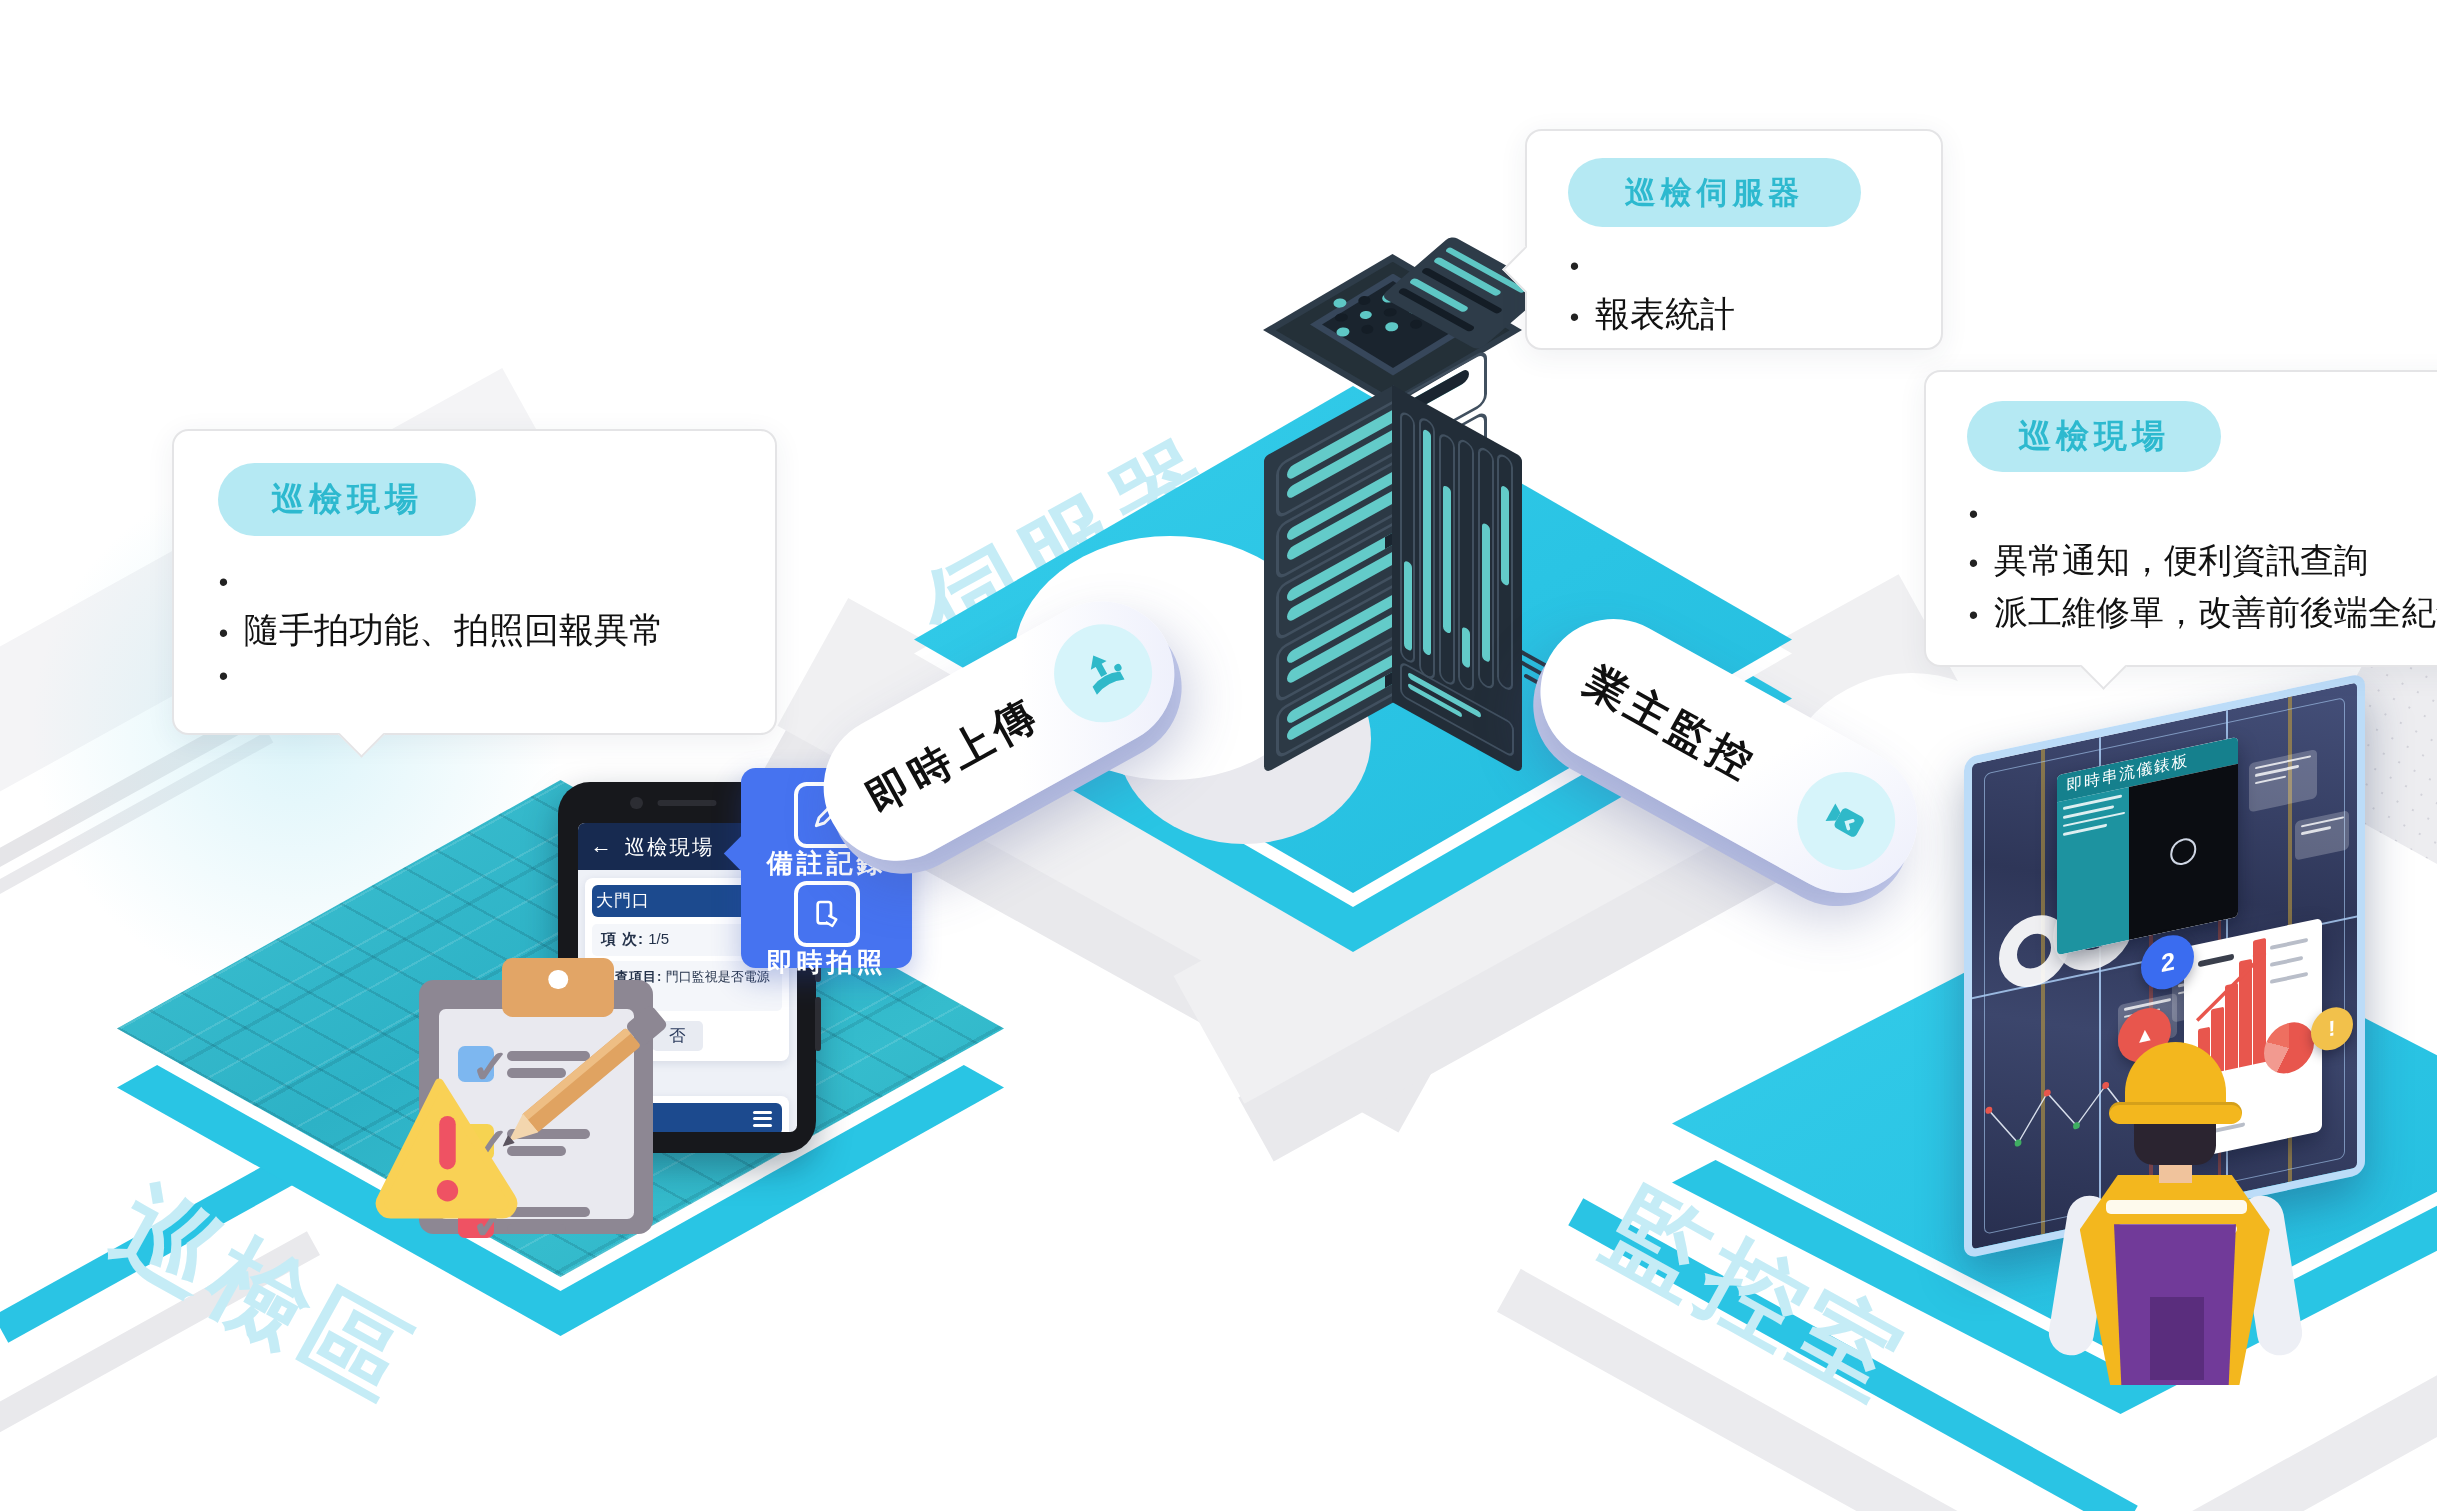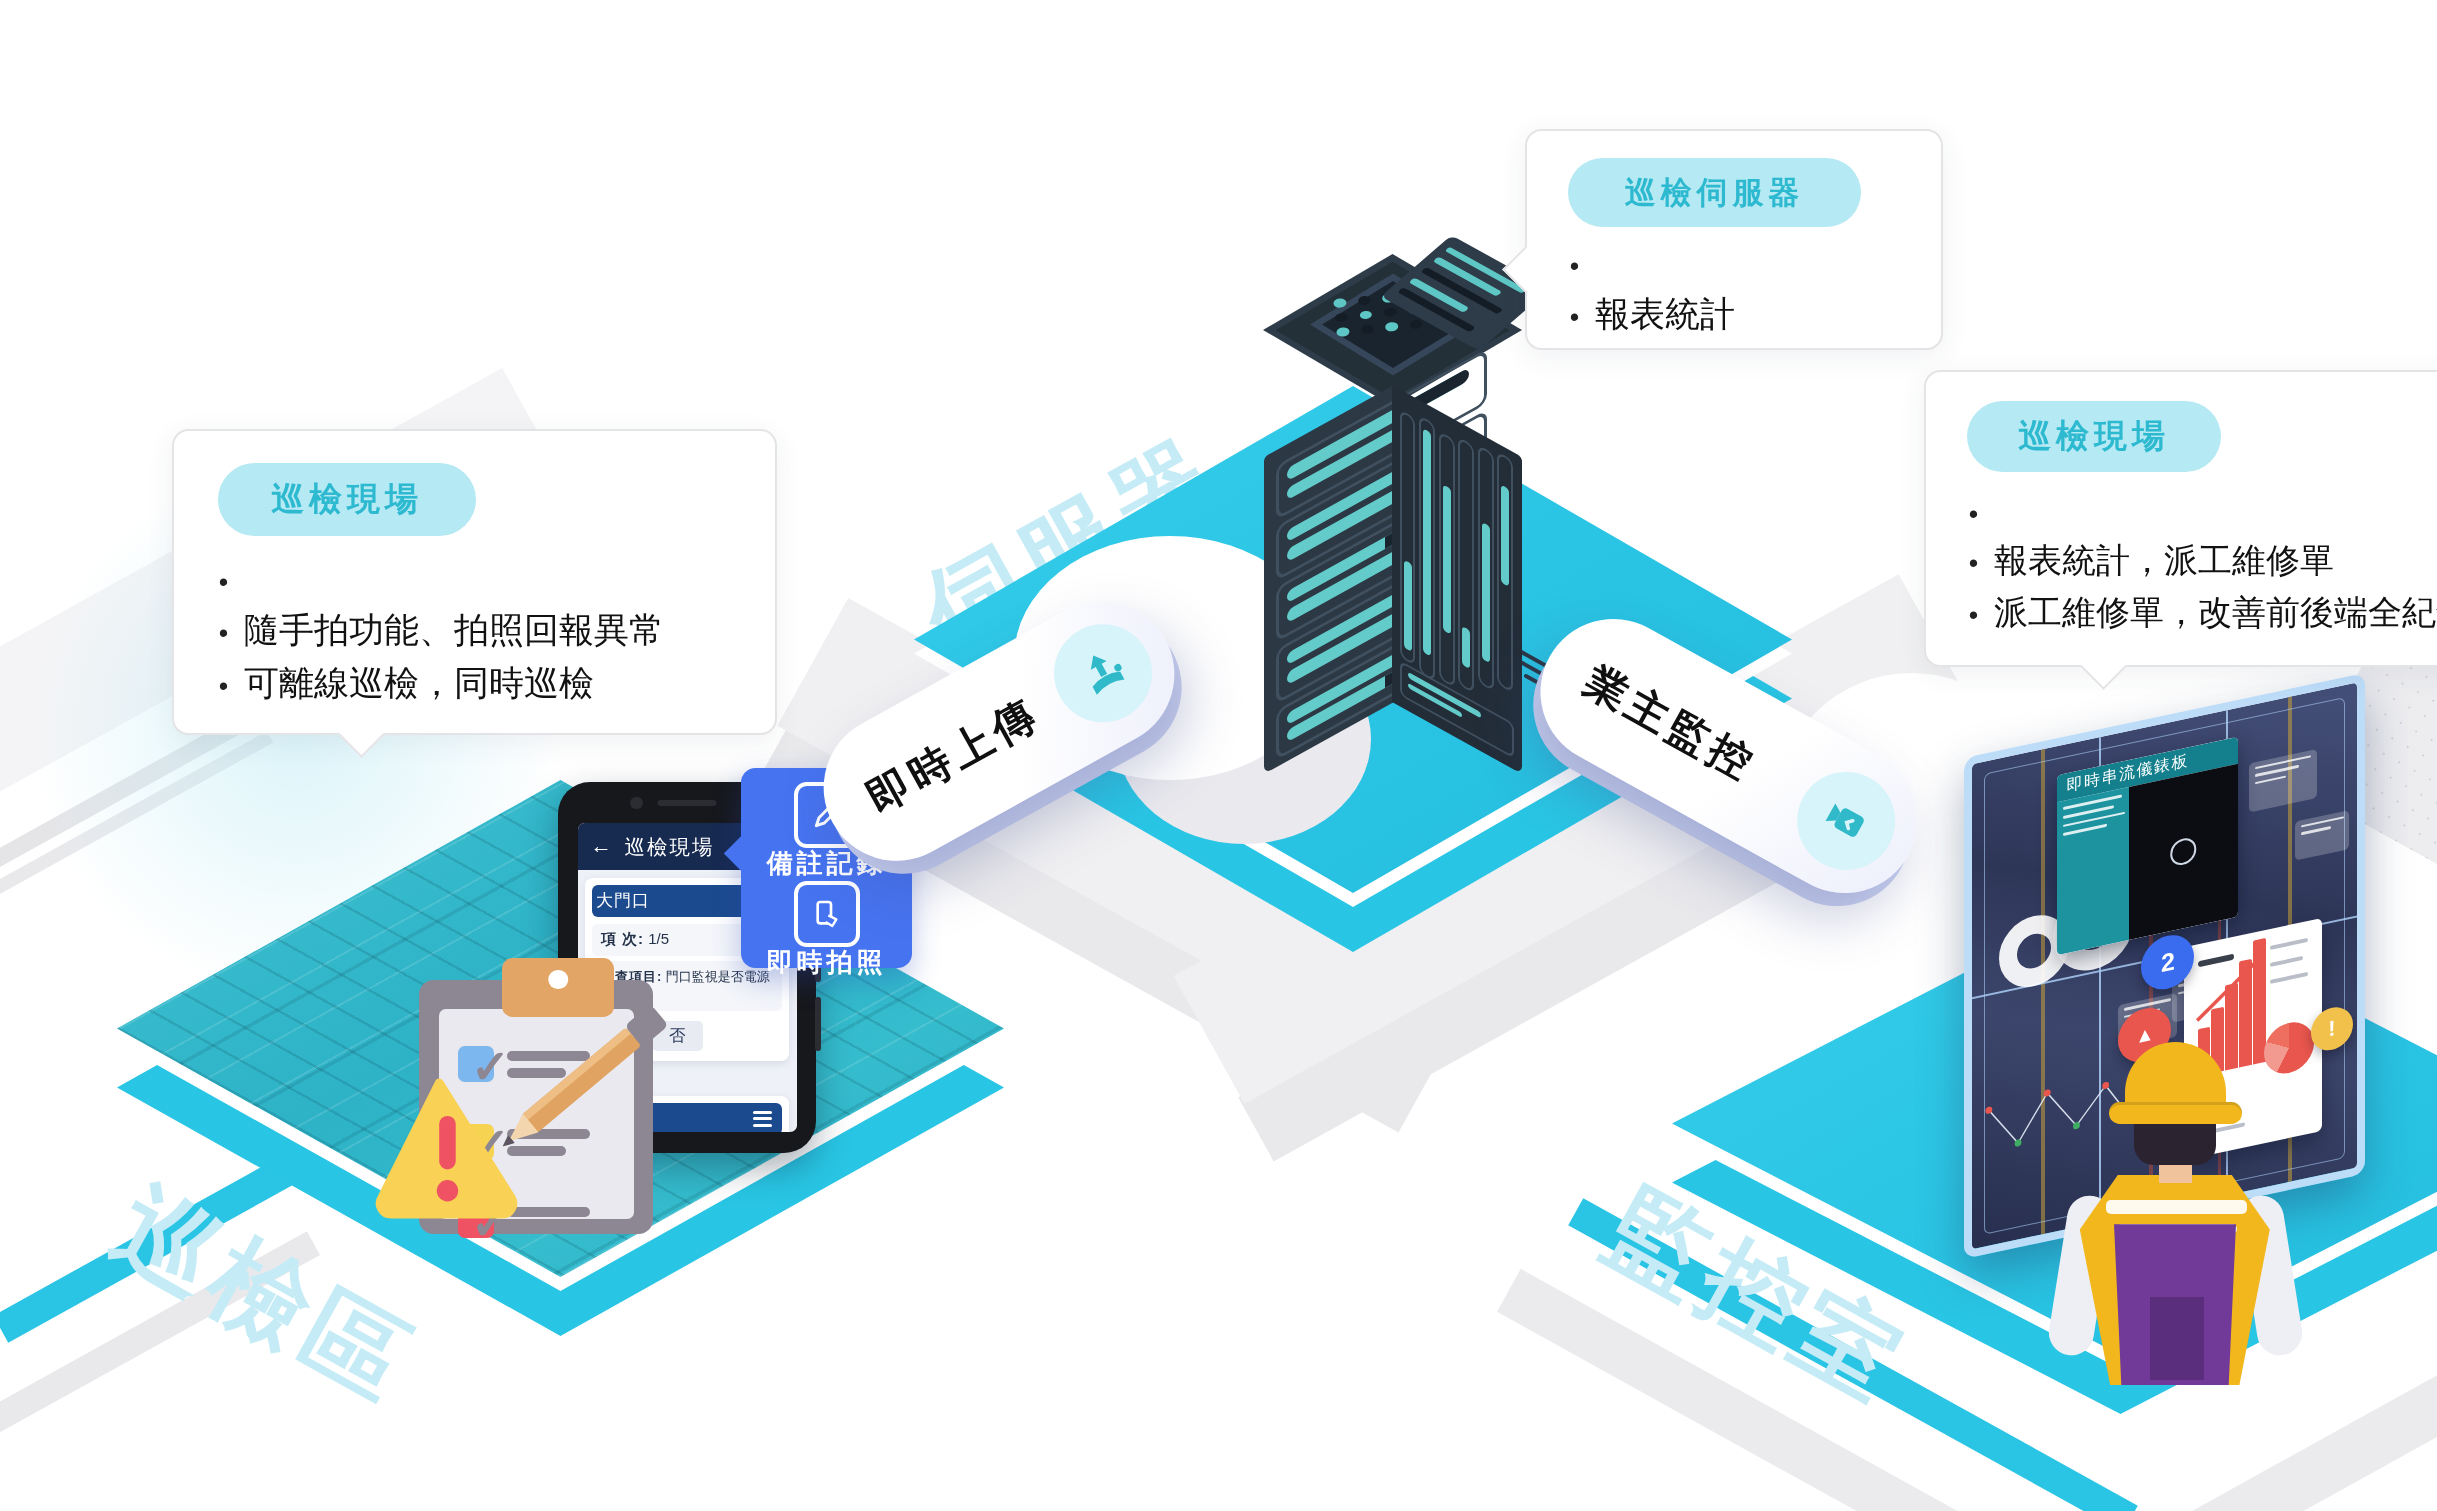--- a/index.html
+++ b/index.html
@@ -551,21 +551,20 @@
     <div class="co-list" style="left:29px;top:131px;">
       <div class="li">
           <span class="dot">•</span>
         </div>
       <div class="li">
           <span class="dot">•</span>
           <span>隨手拍功能、拍照回報異常</span>
         </div>
       <div class="li">
           <span class="dot">•</span>
-          <span>可離線巡檢，同時巡檢</span>
         </div>
     </div>
   </div>
 
   <div class="callout" style="left:1525px;top:129px;width:414px;height:217px;">
     <div class="tail tail-left" style="top:122px;"></div>
     <div class="co-badge" style="left:41px;top:27px;width:293px;height:69px;font-size:31px;">巡檢伺服器</div>
     <div class="co-list" style="left:27px;top:115px;">
       <div class="li">
           <span class="dot">•</span>
@@ -579,21 +578,21 @@
 
   <div class="callout" style="left:1924px;top:370px;width:585px;height:293px;">
     <div class="tail tail-bottom" style="left:161px;"></div>
     <div class="co-badge" style="left:41px;top:29px;width:254px;height:71px;">巡檢現場</div>
     <div class="co-list" style="left:27px;top:122px;font-size:34px;">
       <div class="li">
           <span class="dot">•</span>
         </div>
       <div class="li">
           <span class="dot">•</span>
-          <span>報表統計，派工維修單</span>
+          <span>異常通知，便利資訊查詢</span>
         </div>
       <div class="li">
           <span class="dot">•</span>
           <span>派工維修單，改善前後端全紀錄</span>
         </div>
     </div>
   </div>
 
 </div>
 

